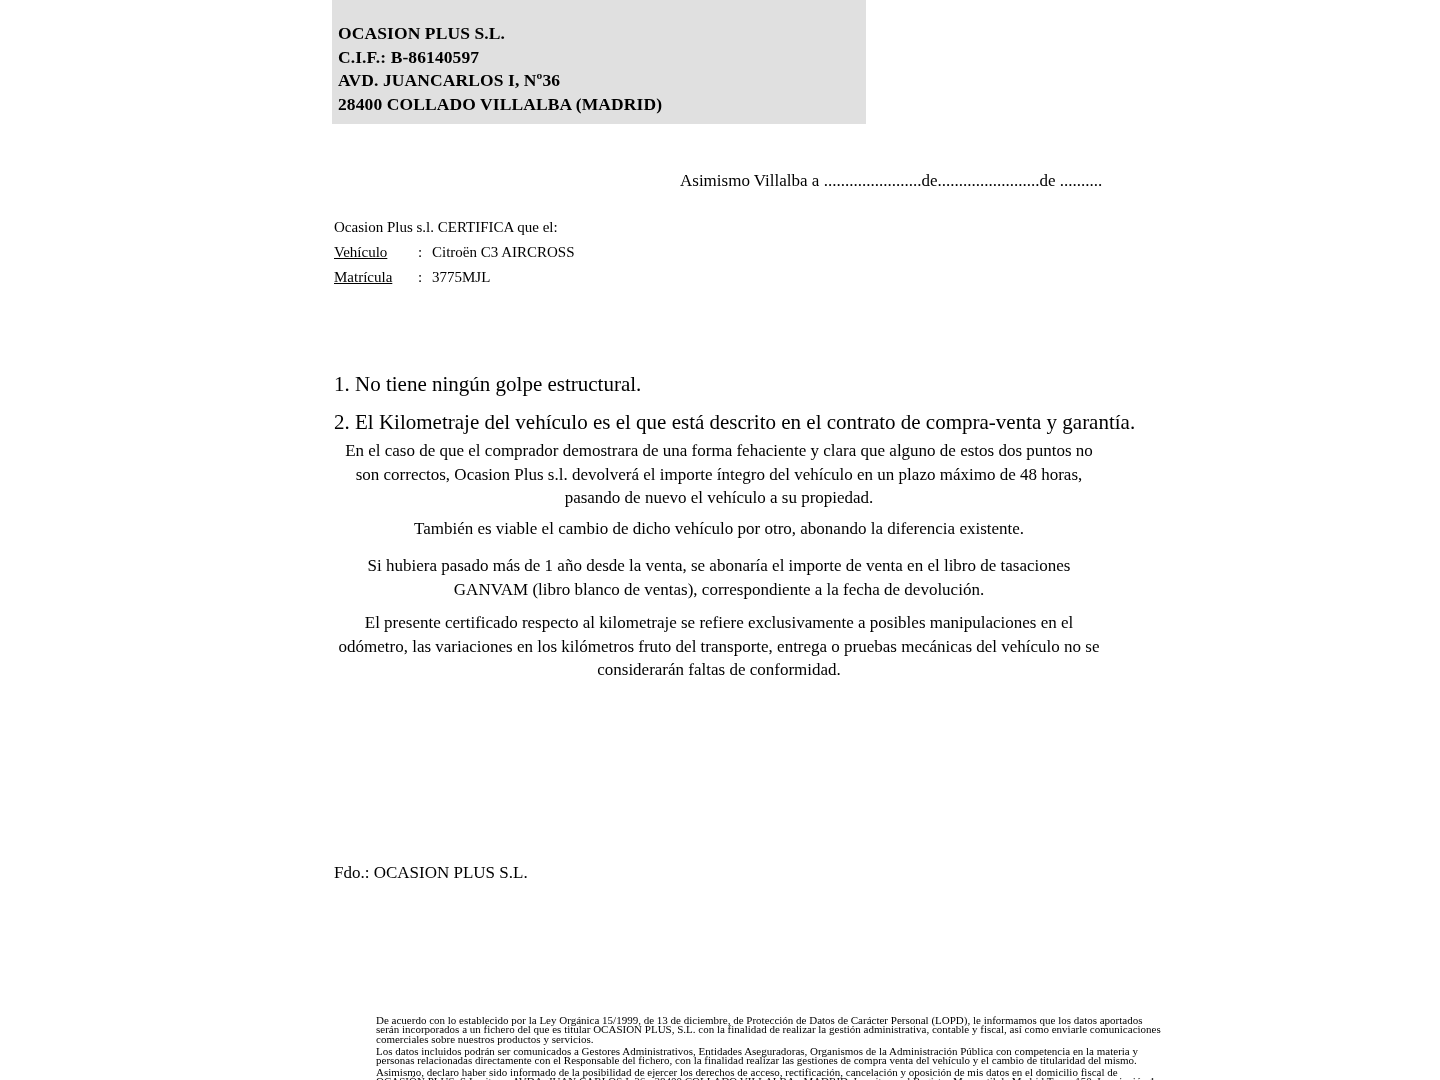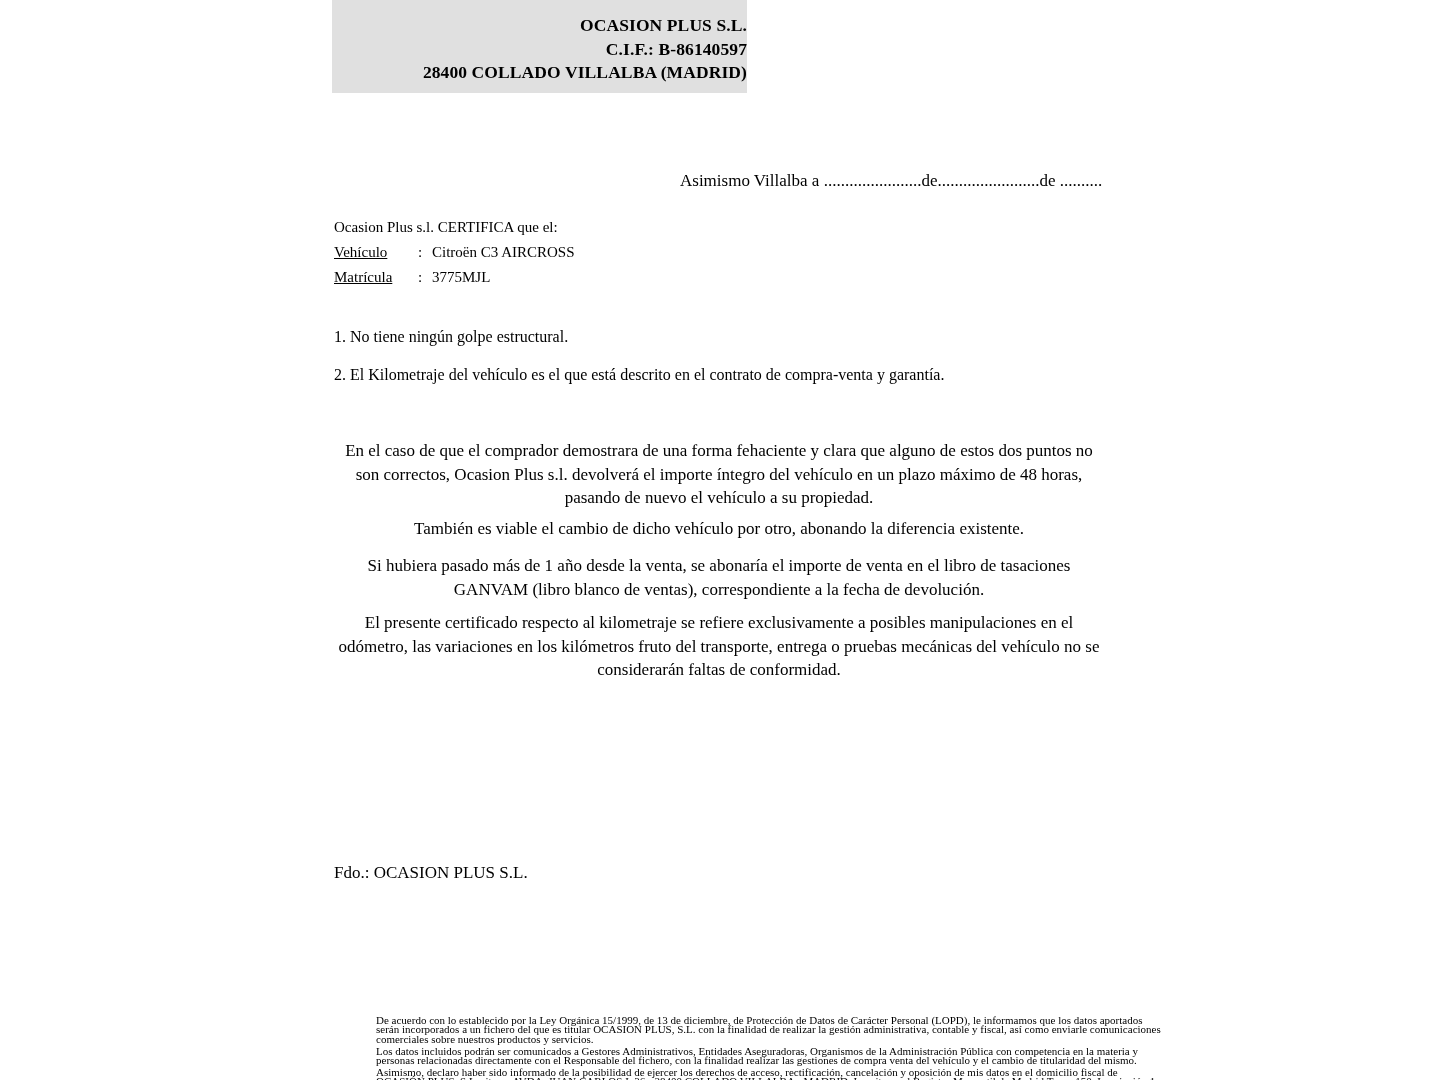--- a/index.html
+++ b/index.html
@@ -19,25 +19,24 @@
   .page {
     position: absolute;
     inset: 0;
   }
 
   
   .company-block {
     position: absolute;
     left: 332px;
     top: 0px;
-    width: 415px;
+    width: 534px;
     background: #e0e0e0;
-    padding: 14px 0 8px 6px;
+    padding: 22px 0 8px 6px;
     box-sizing: border-box;
-    text-align: right;
   }
   .company-block .line {
     font-family: "Liberation Serif", serif;
     font-weight: bold;
     font-size: 17.5px;
     line-height: 23.5px;
     letter-spacing: 0.1px;
     white-space: nowrap;
   }
 
@@ -71,23 +70,24 @@
   }
   .cert-sep {
     display: inline-block;
     width: 14px;
   }
 
   
   .point {
     position: absolute;
     left: 334px;
-    font-size: 16px;
+    font-size: 21px;
     line-height: 23px;
     white-space: nowrap;
+    margin-top: 48px;
   }
   .point-1 { top: 325px; }
   .point-2 { top: 363px; }
 
   
   .para {
     position: absolute;
     left: 334px;
     width: 770px;
     font-size: 17px;
@@ -126,20 +126,21 @@
   }
 </style>
 </head>
 <body>
 
 <div class="page">
 
   <div class="company-block">
     <div class="line">OCASION PLUS S.L.</div>
     <div class="line">C.I.F.: B-86140597</div>
+    <div class="line">AVD. JUANCARLOS I, Nº36</div>
     <div class="line">28400 COLLADO VILLALBA (MADRID)</div>
   </div>
 
   <div class="date-line">Asimismo Villalba a .......................de........................de ..........</div>
 
   <div class="certifies">
     <div>Ocasion Plus s.l. CERTIFICA que el:</div>
     <div class="cert-row">
       <span class="cert-label">Vehículo</span>
       <span class="cert-sep">:</span>

